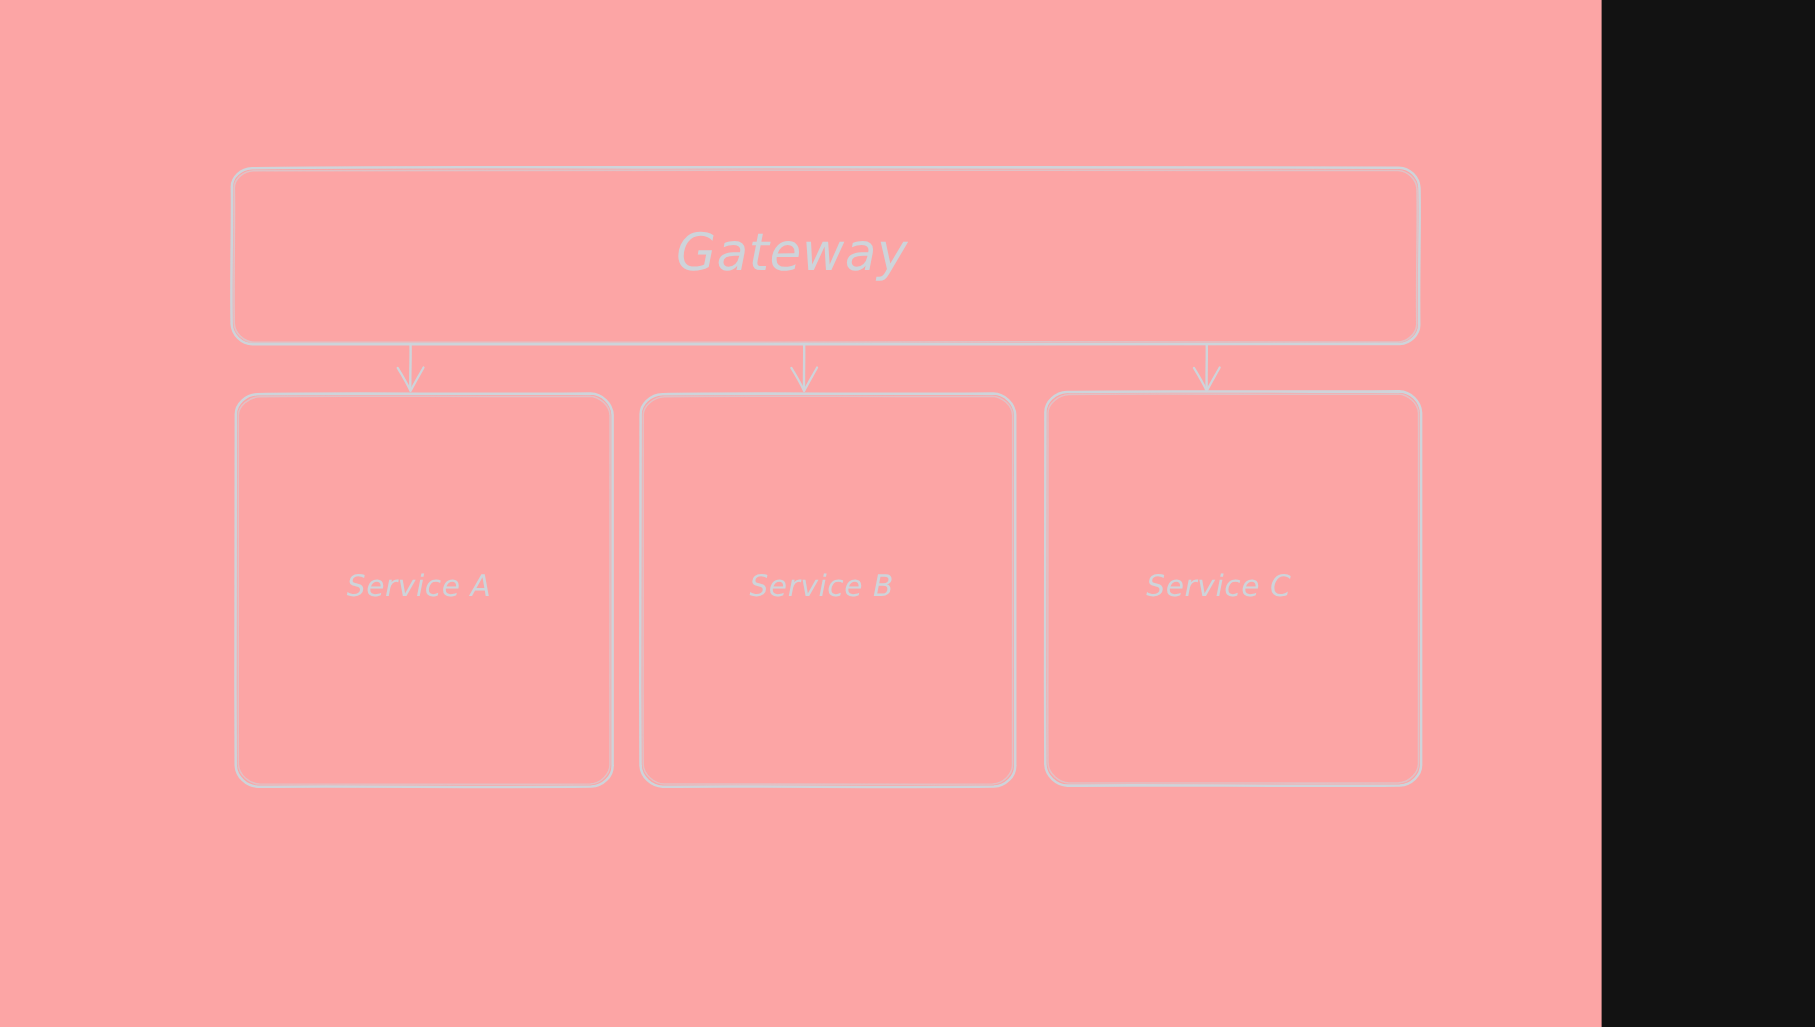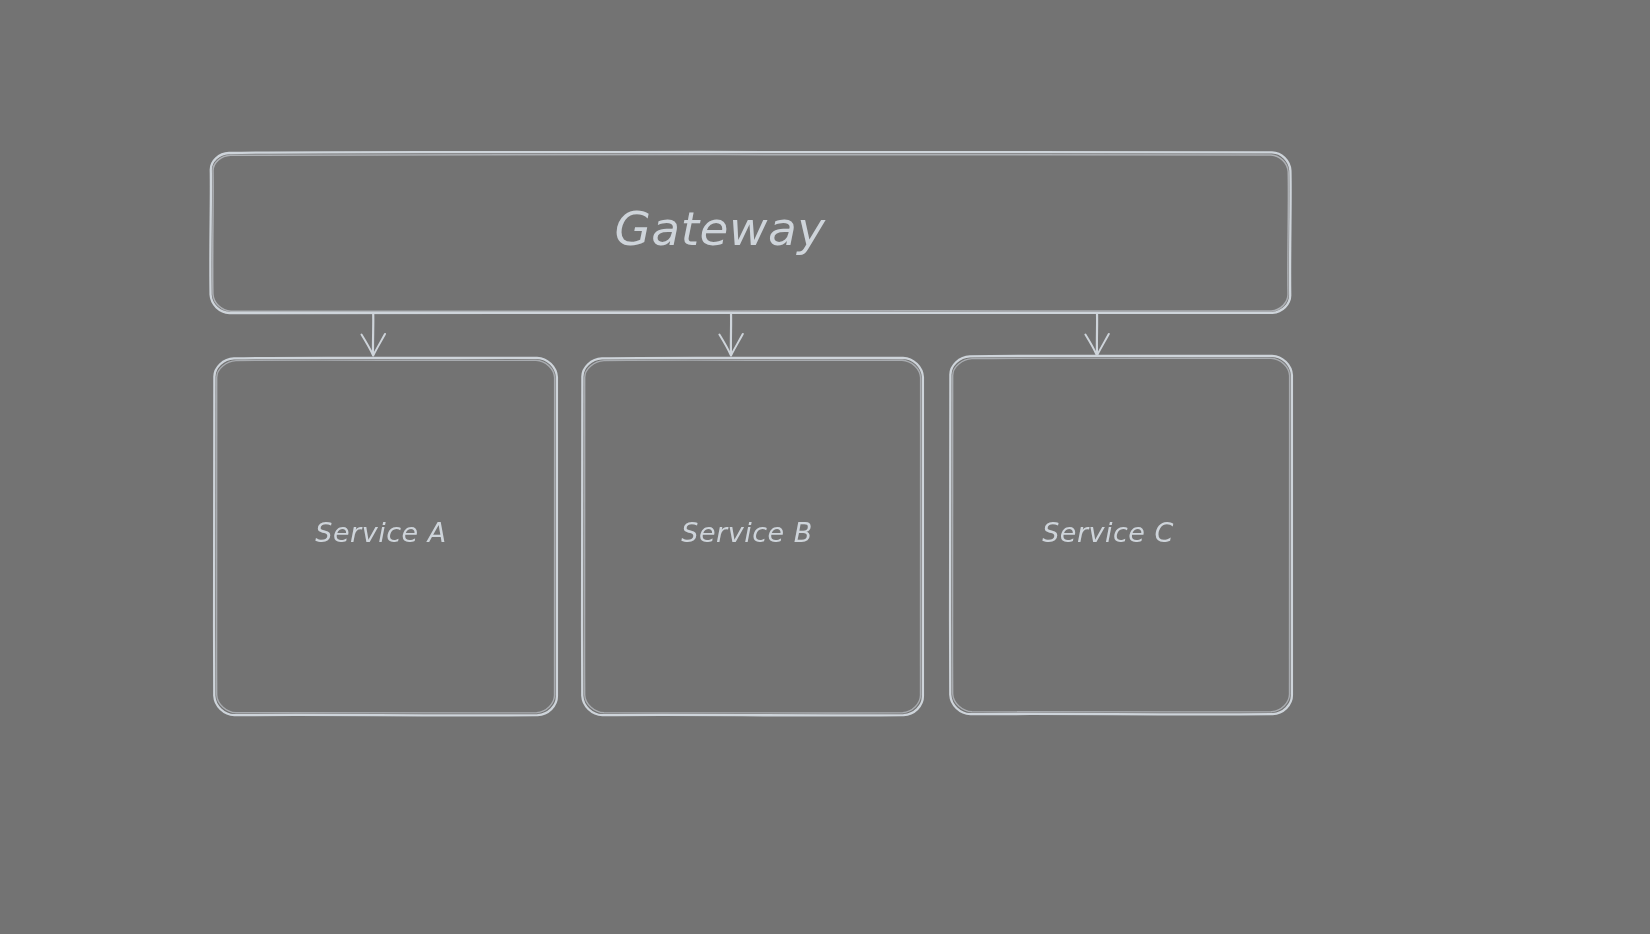--- a/index.html
+++ b/index.html
@@ -9,23 +9,23 @@
     background: #121212;
   }
   body {
     width: 1650px;
     height: 934px;
     overflow: hidden;
     font-family: "DejaVu Sans", sans-serif;
   }
   #canvas-root {
     position: relative;
-    width: 1650px;
+    width: 1456px;
     height: 934px;
-    background: #737373;
+    background: #fca5a5;
   }
   #diagram-svg {
     position: absolute;
     inset: 0;
     width: 1650px;
     height: 934px;
     display: block;
   }
   .sketch-stroke {
     fill: none;

